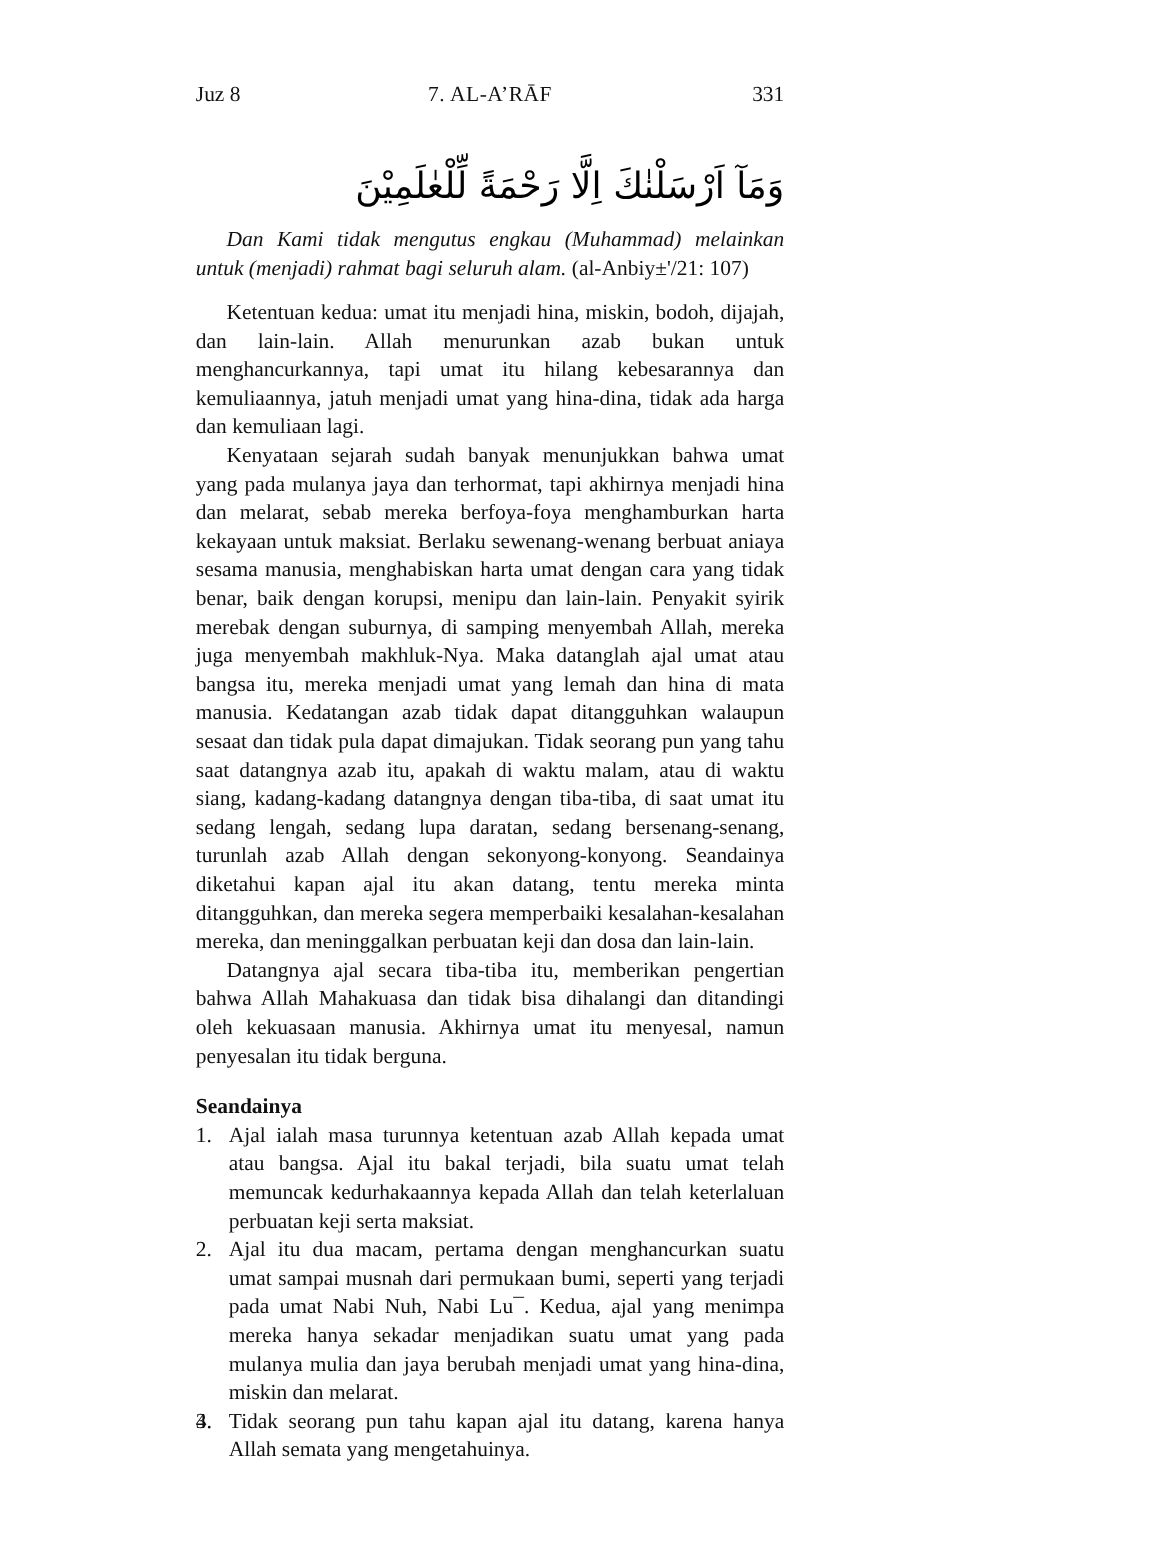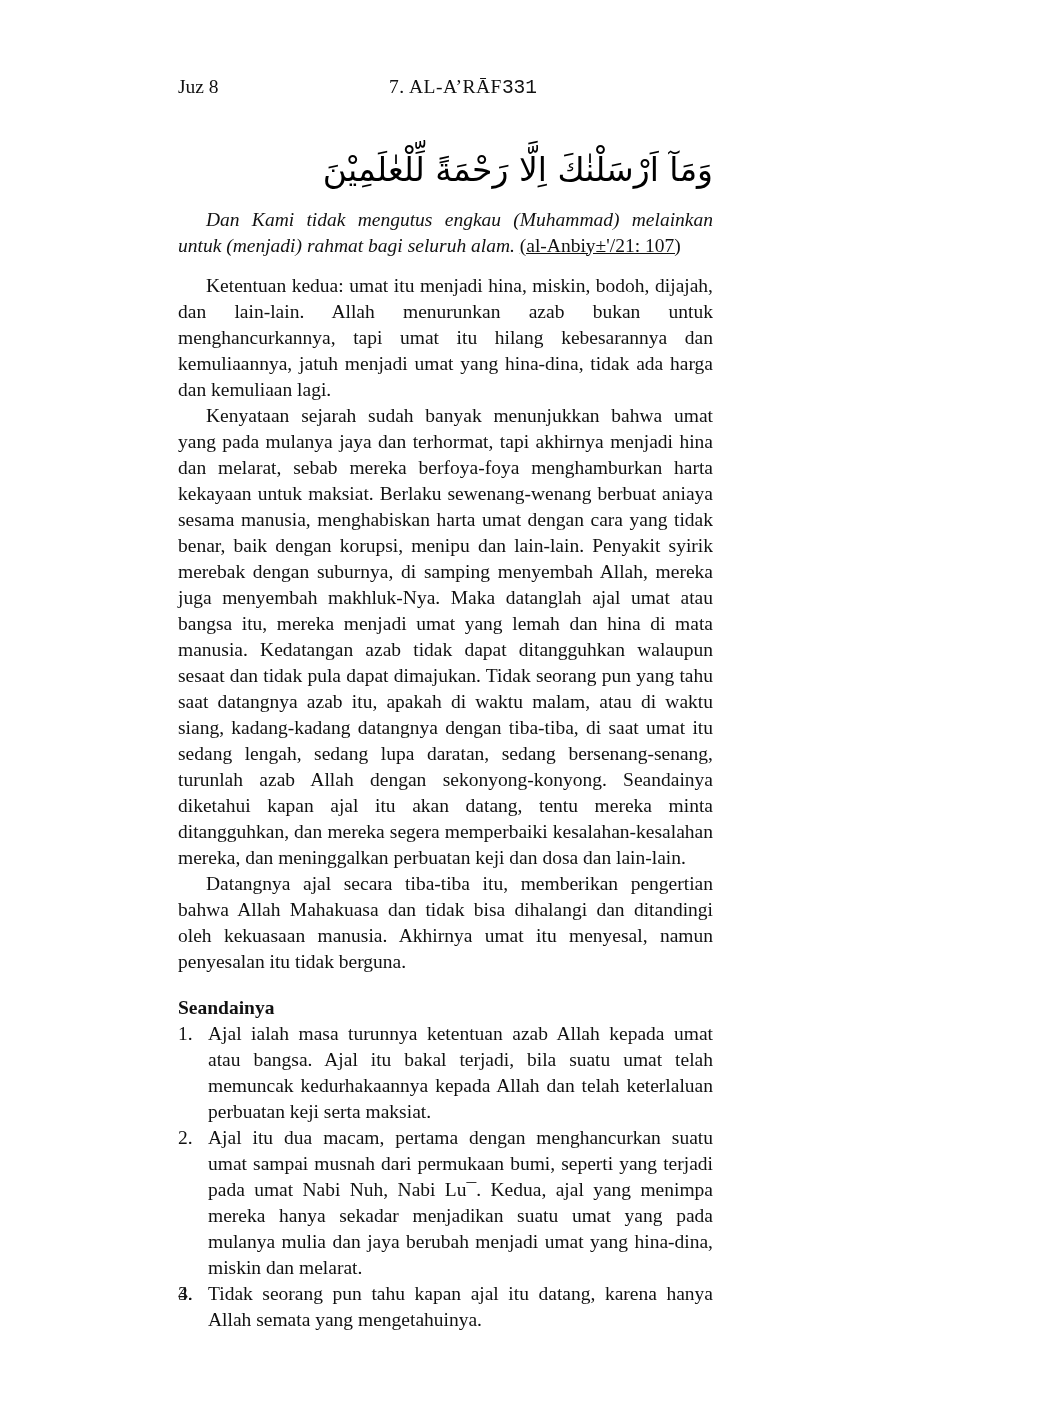--- a/index.html
+++ b/index.html
@@ -19,39 +19,39 @@
     color: #111111;
     background: #ffffff;
   }
   .page-header {
     display: grid;
     grid-template-columns: 1fr auto 1fr;
     align-items: baseline;
   }
   .hdr-left   { text-align: left; }
   .hdr-center { text-align: center; letter-spacing: 0.5px; }
-  .hdr-right  { text-align: left; font-family: Liberation Mono, monospace; }
+  .hdr-right  { text-align: right; }
 
   .arabic {
     direction: rtl;
     font-family: "DejaVu Sans", sans-serif;
     font-size: 33px;
     line-height: 1.5;
     margin-top: 44px;
     margin-bottom: 12px;
     color: #000000;
   }
 
   .translation {
     margin: 0 0 14px 0;
     text-indent: 28px;
     text-align: justify;
   }
   .translation .t-italic { font-style: italic; margin-top: 41px; }
-  .translation .t-ref { font-style: normal; text-decoration: underline; }
+  .translation .t-ref { font-style: normal; }
 
   .body-par {
     margin: 0;
     text-indent: 28px;
     text-align: justify;
   }
 
   .kesimpulan-heading {
     margin: 20px 0 0 0;
     font-size: 19.5px;

